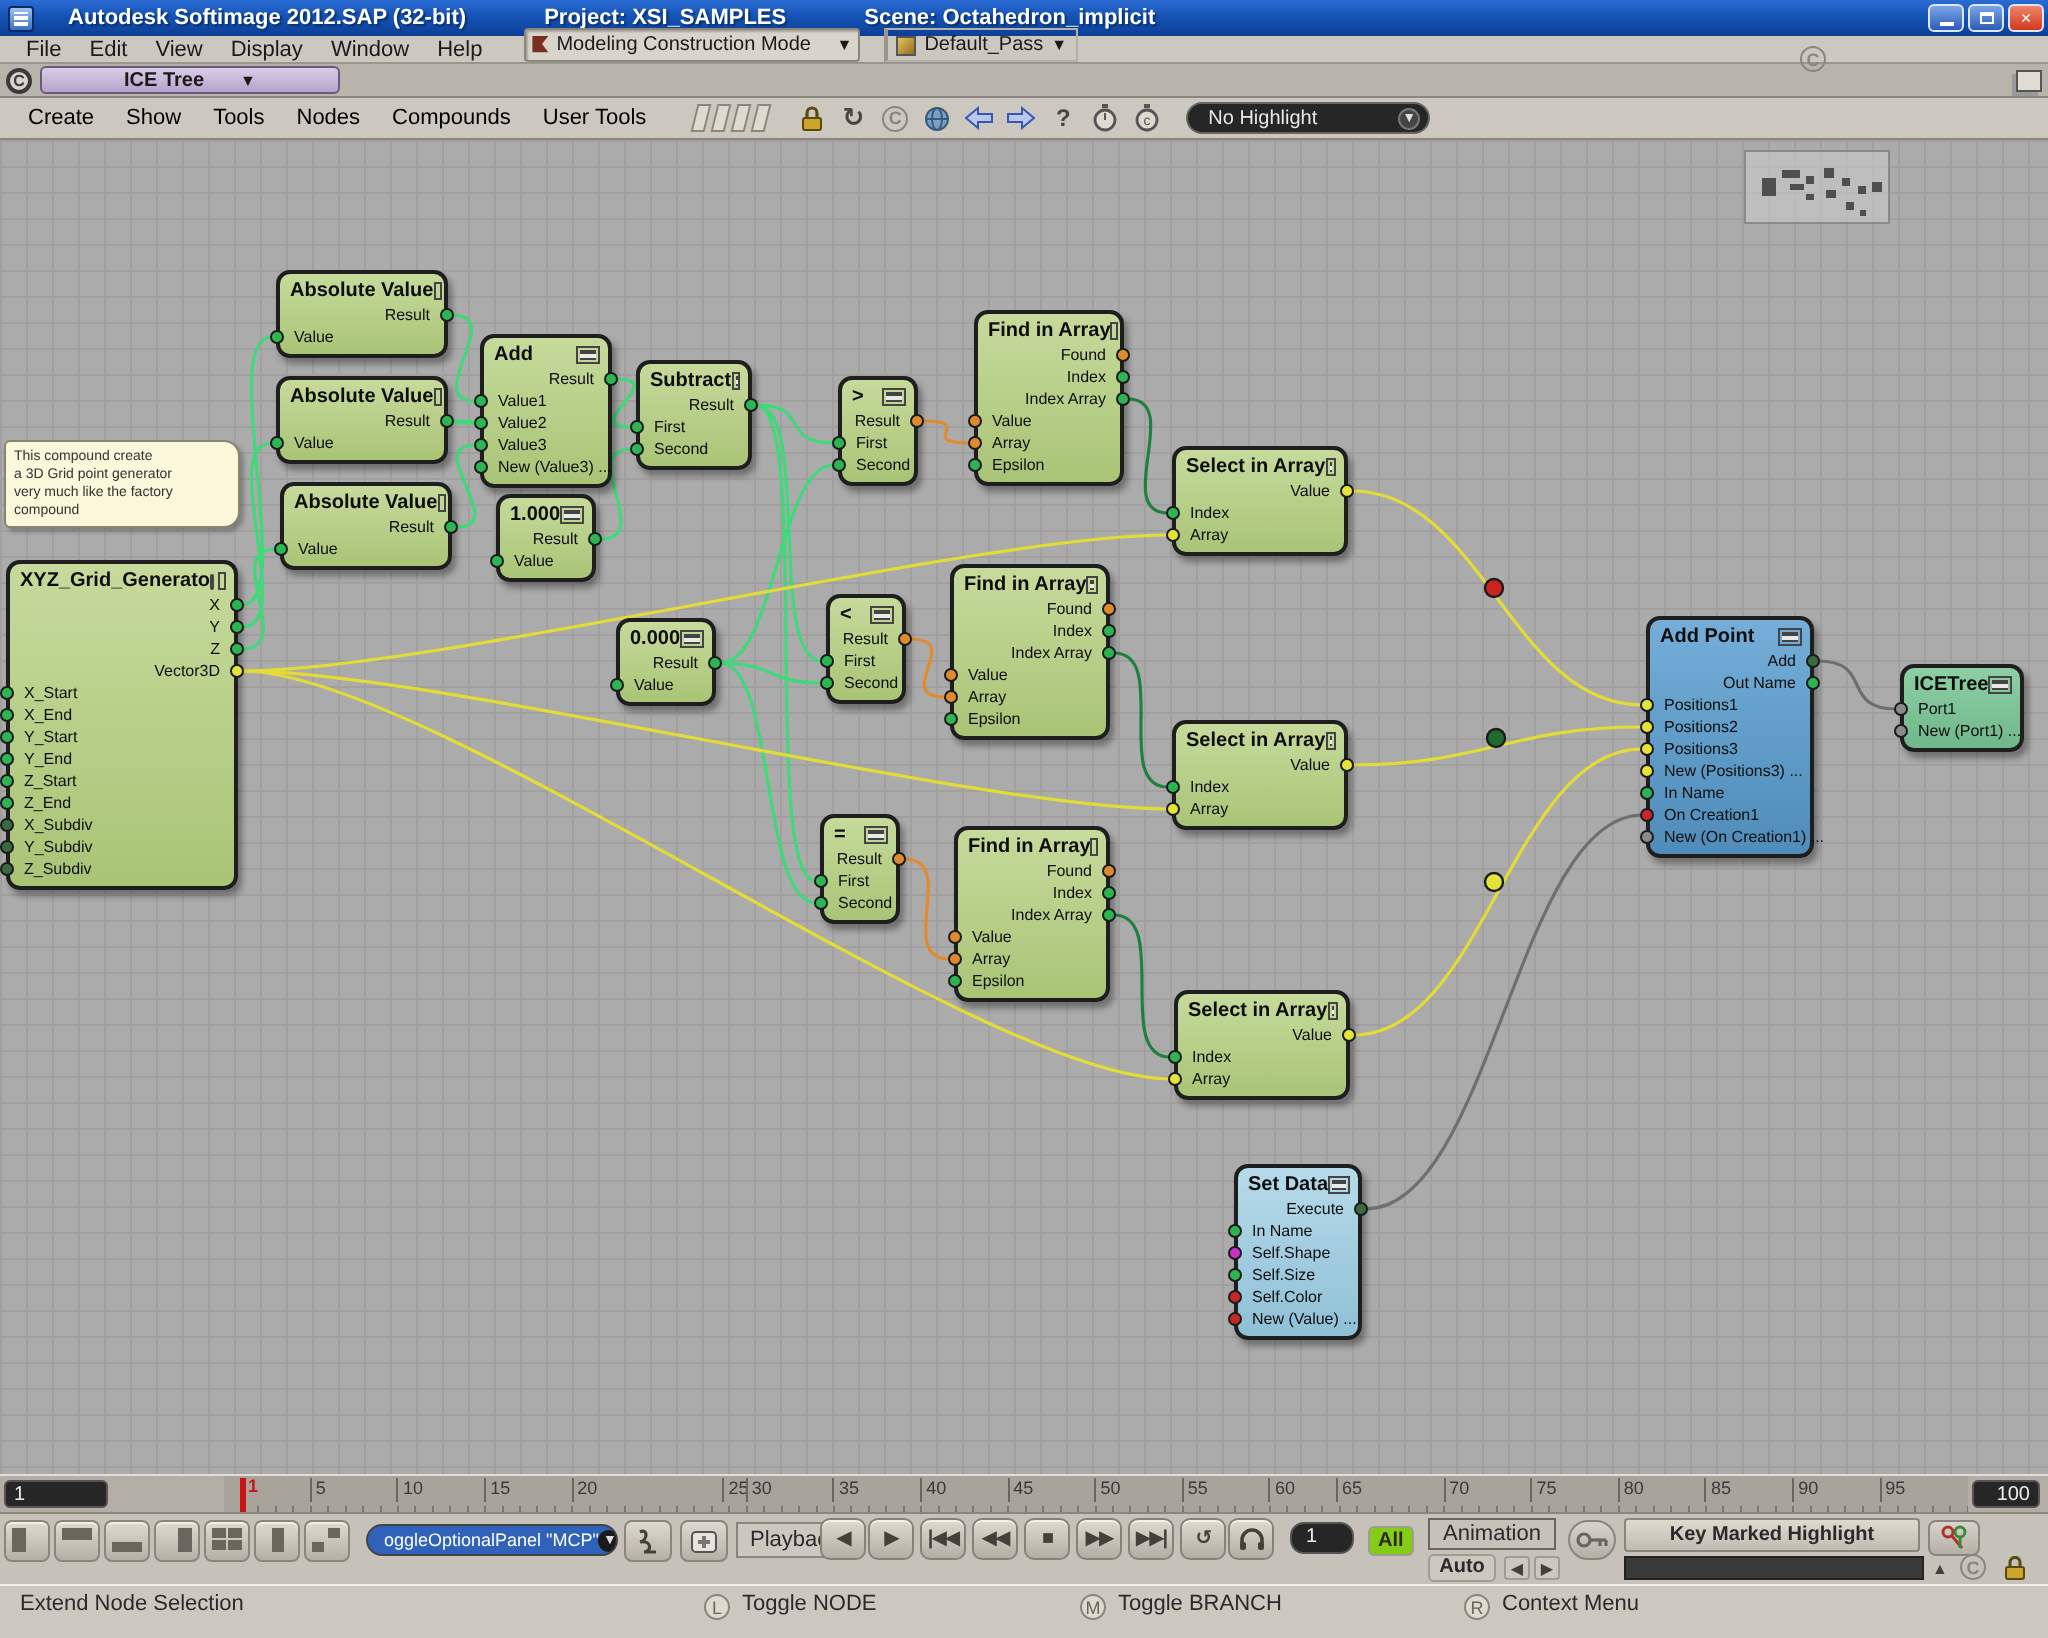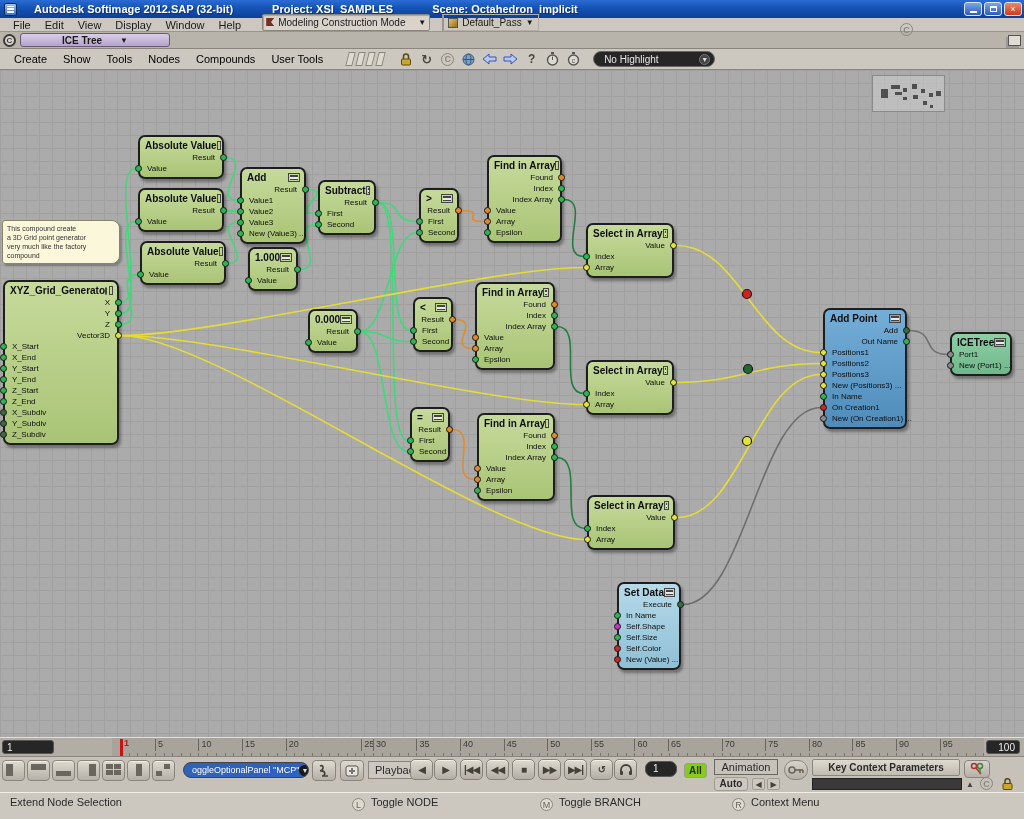--- a/index.html
+++ b/index.html
@@ -581,21 +581,21 @@
   <span class="tinyarrow" style="left:752px">◀</span>
   <span class="tinyarrow" style="left:767px">▶</span>
   <span id="key-circle">
     <svg width="16" height="12" viewBox="0 0 16 12">
         <circle cx="4" cy="6" r="3" fill="none" stroke="#6a665e" stroke-width="1.6"></circle>
         <line x1="7" y1="6" x2="15" y2="6" stroke="#6a665e" stroke-width="1.6"></line>
         <line x1="12" y1="6" x2="12" y2="9" stroke="#6a665e" stroke-width="1.6"></line>
         <line x1="15" y1="6" x2="15" y2="9" stroke="#6a665e" stroke-width="1.6"></line>
       </svg>
   </span>
-  <span id="kmp-btn">Key Context Parameters</span>
+  <span id="kmp-btn">Key Marked Highlight</span>
   <span id="keycolor-btn">
     <svg width="16" height="14" viewBox="0 0 16 14">
         <circle cx="5" cy="4" r="2.5" fill="none" stroke="#b03030" stroke-width="1.5"></circle>
         <line x1="7" y1="6" x2="12" y2="12" stroke="#b03030" stroke-width="1.5"></line>
         <circle cx="11" cy="4" r="2.5" fill="none" stroke="#3a8a3a" stroke-width="1.5"></circle>
         <line x1="11" y1="6.5" x2="11" y2="12" stroke="#3a8a3a" stroke-width="1.5"></line>
       </svg>
   </span>
   <span id="pb-slider"></span>
   <span id="pb-slider-arrow">▲</span>

